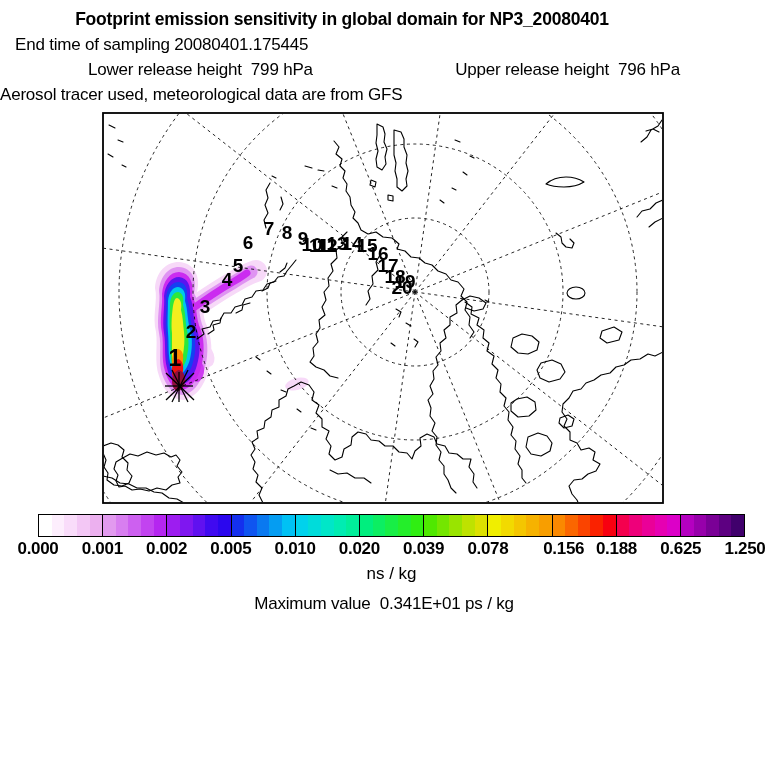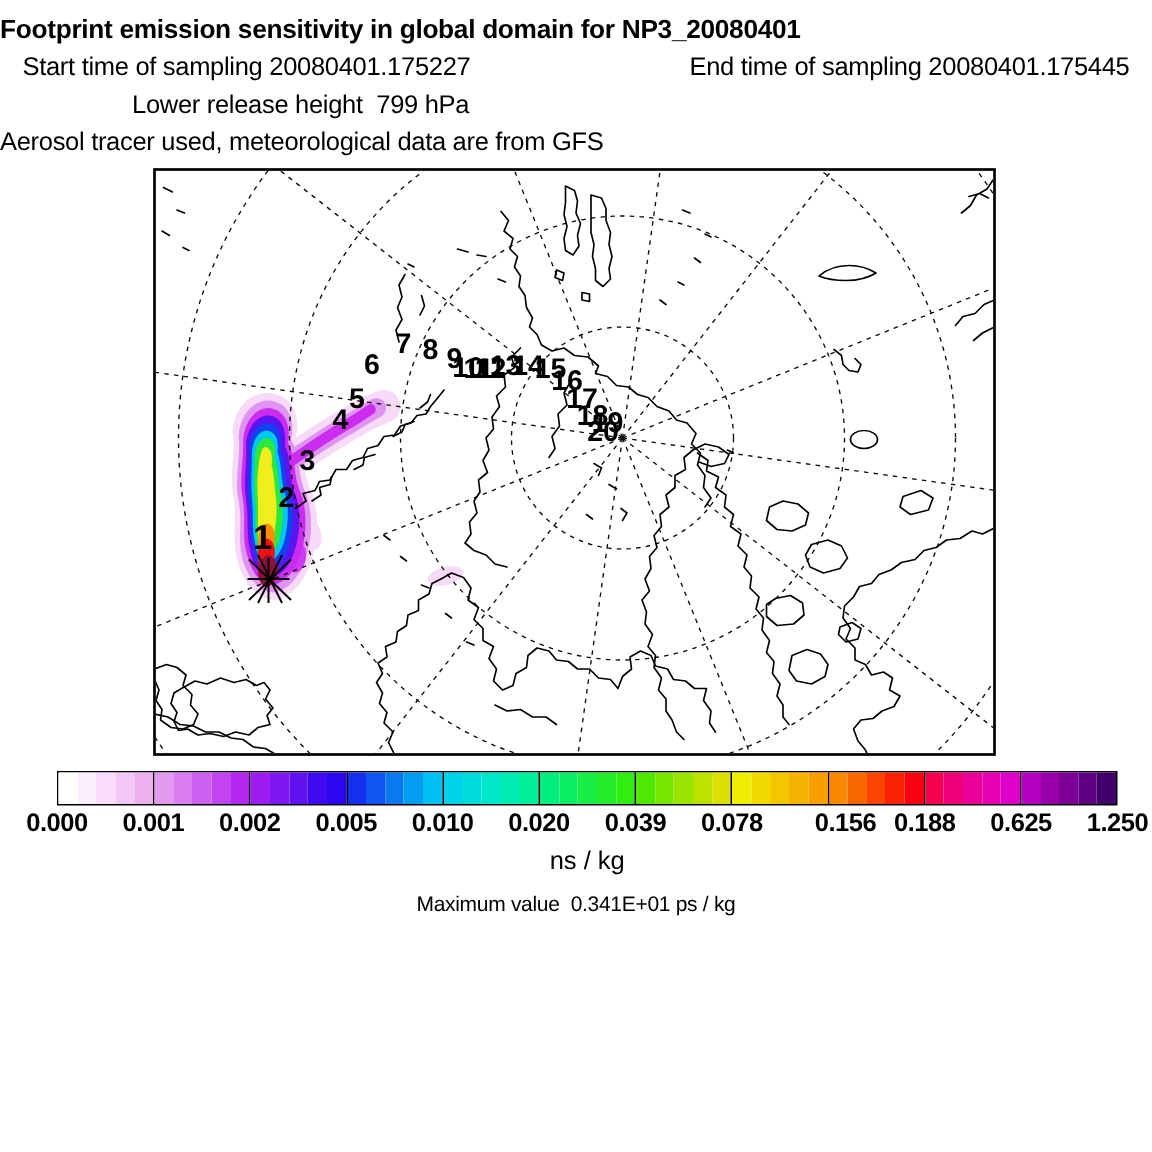--- a/index.html
+++ b/index.html
@@ -1,46 +1,46 @@
 <!DOCTYPE html>
 <html><head>
 <meta charset="utf-8">
 <style>
   html,body{margin:0;padding:0;background:#fff;}
   body{width:768px;height:768px;position:relative;font-family:"Liberation Sans",sans-serif;color:#000;overflow:hidden;}
   .hdr{position:absolute;left:0;white-space:pre;}
-  .title{top:9px;width:684px;text-align:left;font-weight:bold;font-size:17.5px;letter-spacing:-0.2px;}
+  .title{top:9px;width:684px;text-align:center;font-weight:bold;font-size:17.5px;letter-spacing:-0.2px;}
   .row{position:absolute;left:0;width:768px;display:flex;justify-content:space-between;box-sizing:border-box;font-size:17px;white-space:pre;letter-spacing:-0.2px;}
   .row2{top:35px;padding:0 15px;}
   .row3{top:60px;padding:0 88px;}
   .row4{top:85px;width:768px;font-size:17px;letter-spacing:-0.2px;}
   #map-svg{position:absolute;left:0;top:0;}
   .coast{fill:none;stroke:#000;stroke-width:1.1;stroke-linejoin:round;stroke-linecap:round;}
   .grat{fill:none;stroke:#000;stroke-width:0.9;stroke-dasharray:3,3.5;opacity:0.95;}
   .traj-num{font-family:"Liberation Sans",sans-serif;font-weight:bold;font-size:19px;text-anchor:middle;}
   .traj-big{font-size:23px;}
   .cbar{position:absolute;left:38px;top:514px;width:707px;height:23px;border:1.7px solid #000;display:flex;box-sizing:border-box;background:#fff;}
   .cb-seg{flex:1;display:flex;border-left:1.7px solid #000;}
   .cb-seg:first-child{border-left:none;}
   .cb-cell{flex:1;}
   .cbticks{position:absolute;left:38px;top:539px;width:707px;height:20px;font-weight:bold;font-size:17px;letter-spacing:-0.3px;}
   .cb-tick{position:absolute;transform:translateX(-50%);white-space:pre;}
   .units{position:absolute;left:38px;top:564px;width:707px;text-align:center;font-size:17px;white-space:pre;}
-  .maxval{position:absolute;left:0;top:594px;width:768px;text-align:center;font-size:14px;white-space:pre;letter-spacing:-0.2px;}
+  .maxval{position:absolute;left:0;top:594px;width:768px;text-align:center;font-size:17px;white-space:pre;letter-spacing:-0.2px;}
 </style>
 </head>
 <body>
 
 <div class="hdr title">Footprint emission sensitivity in global domain for NP3_20080401</div>
 <div class="row row2">
-  <span>Start time of sampling 20080401.175227</span>
   <span>End time of sampling 20080401.175445</span>
 </div>
 <div class="row row3">
   <span>Lower release height  799 hPa</span>
+  <span>Upper release height  796 hPa</span>
 </div>
 <div class="hdr row4">Aerosol tracer used, meteorological data are from GFS</div>
 
 <svg id="map-svg" width="768" height="768" viewBox="0 0 768 768">
   <defs>
     <clipPath id="mapclip">
         <rect x="104" y="114" width="558" height="388"></rect>
       </clipPath>
   </defs>
 

